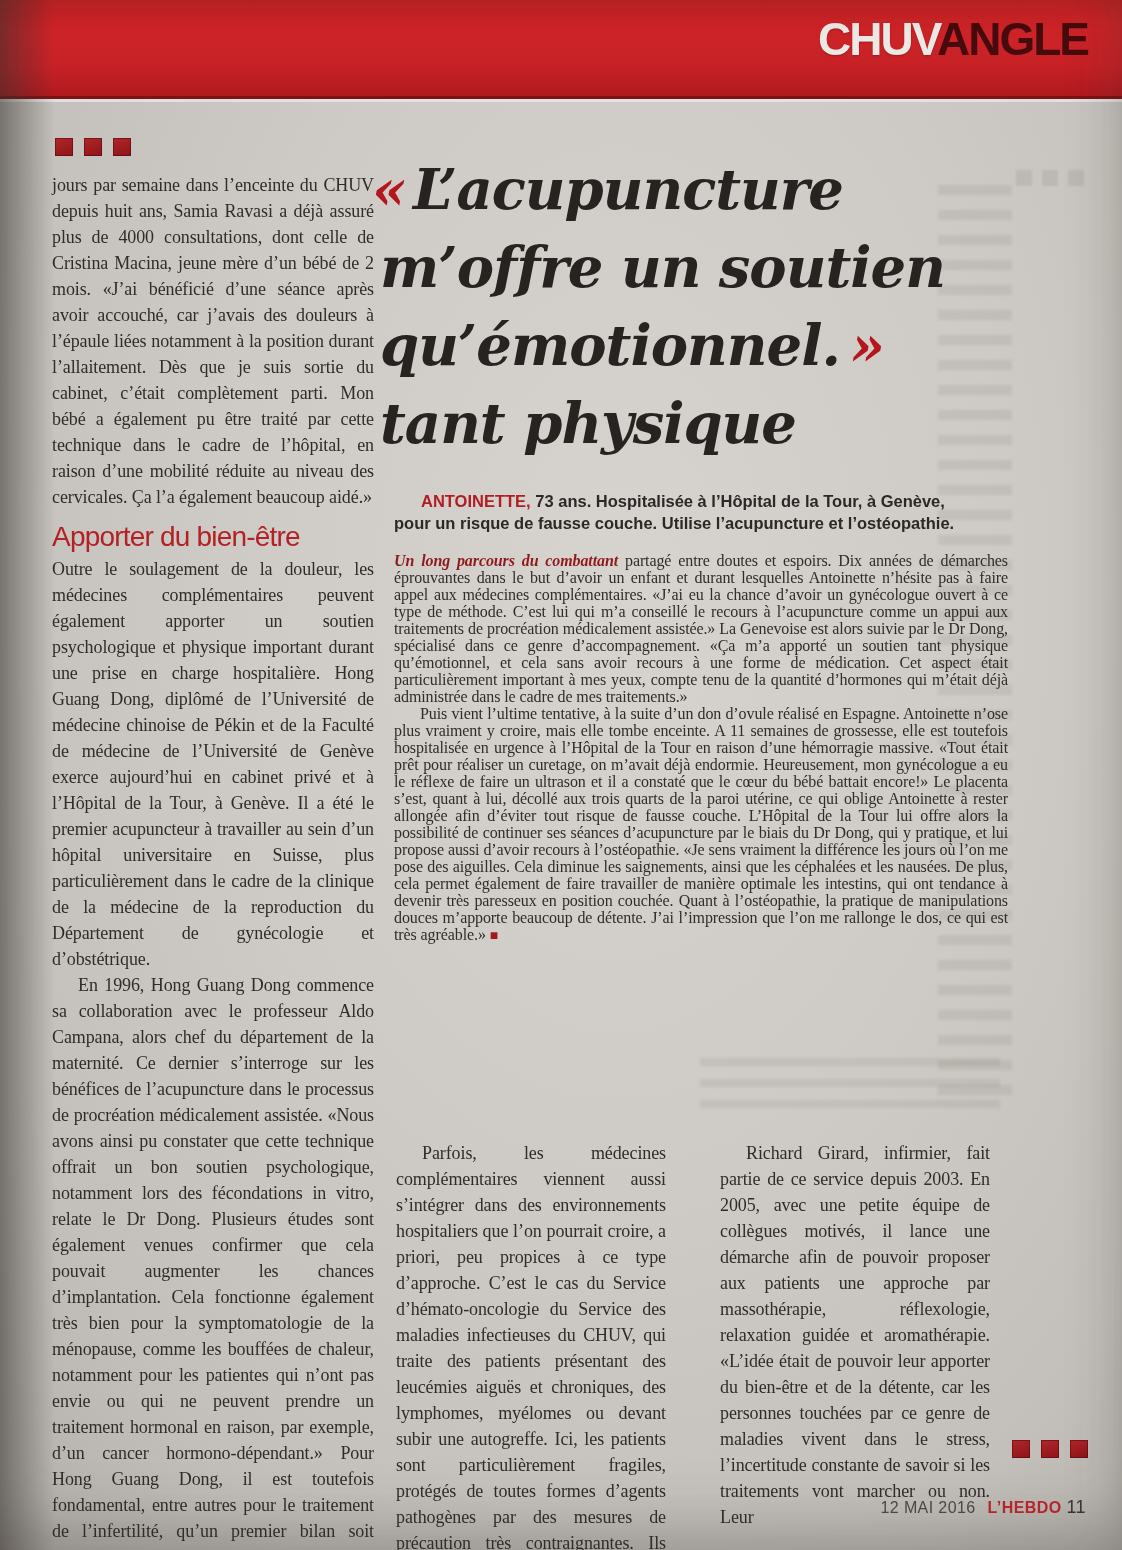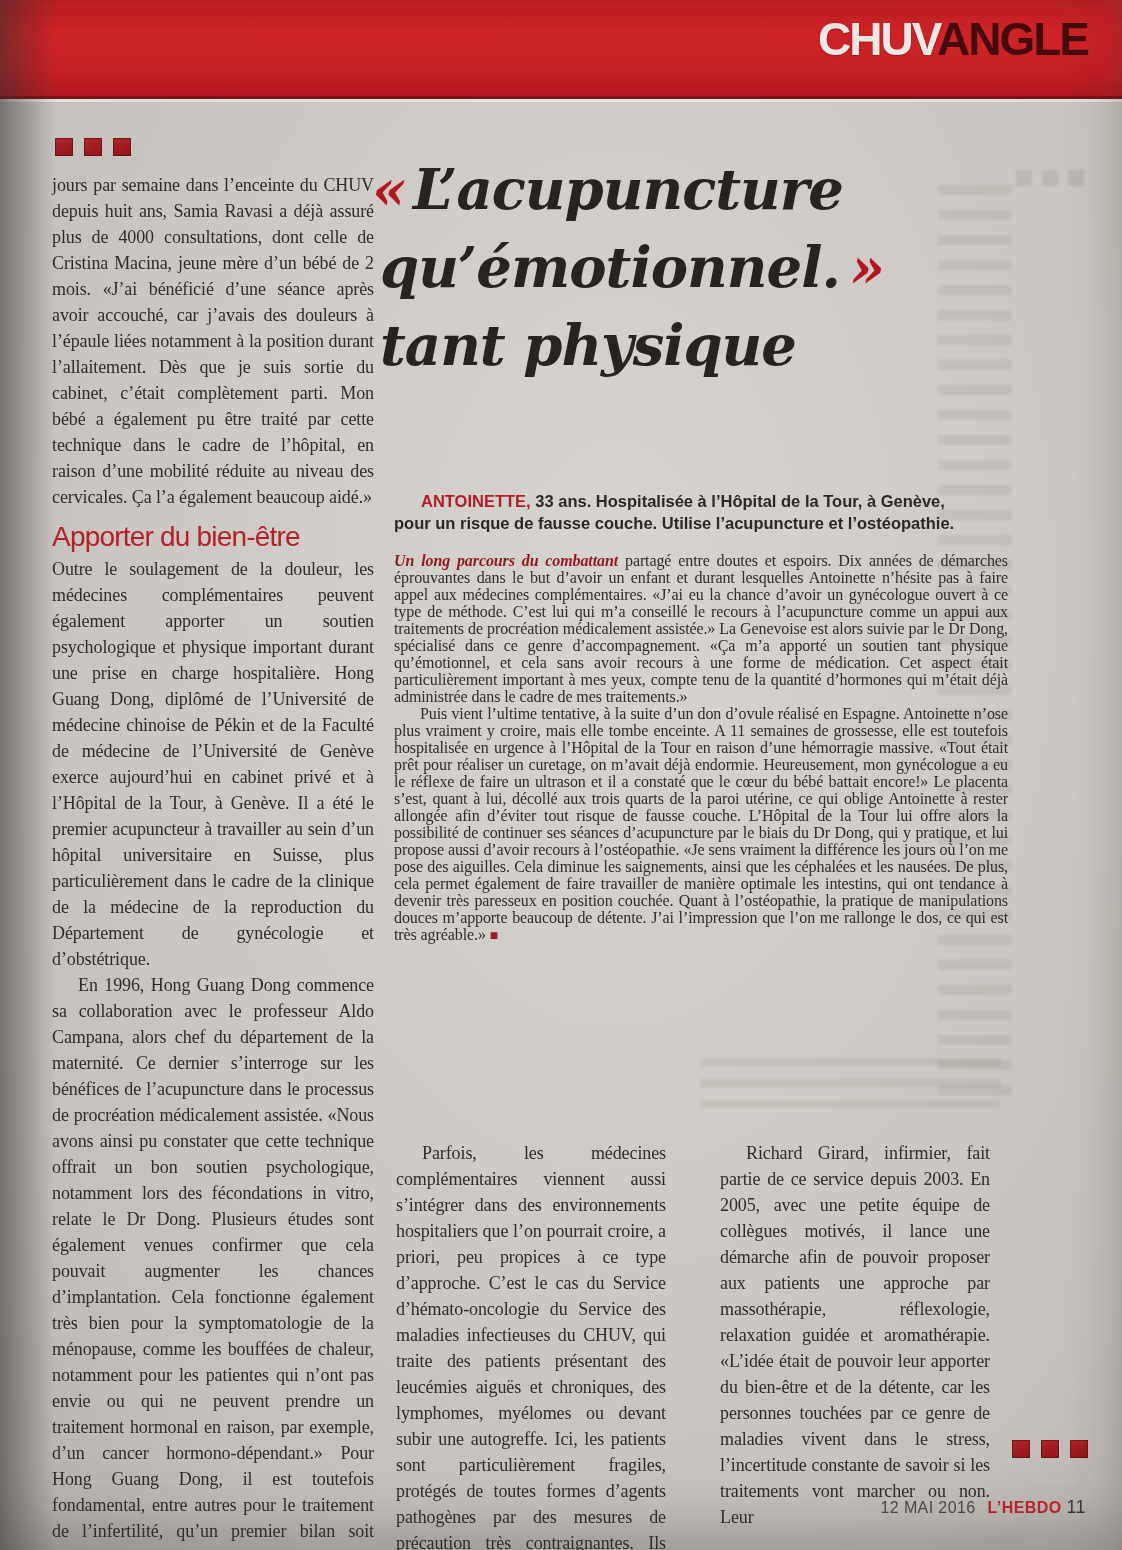--- a/index.html
+++ b/index.html
@@ -113,26 +113,27 @@
 
   <div class="leftcol">
     <p>jours par semaine dans l’enceinte du CHUV depuis huit ans, Samia Ravasi a déjà assuré plus de 4000 consultations, dont celle de Cristina Macina, jeune mère d’un bébé de 2 mois. «J’ai bénéficié d’une séance après avoir accouché, car j’avais des douleurs à l’épaule liées notamment à la position durant l’allaitement. Dès que je suis sortie du cabinet, c’était complètement parti. Mon bébé a également pu être traité par cette technique dans le cadre de l’hôpital, en raison d’une mobilité réduite au niveau des cervicales. Ça l’a également beaucoup aidé.»</p>
     <h2>Apporter du bien-être</h2>
     <p>Outre le soulagement de la douleur, les médecines complémentaires peuvent également apporter un soutien psychologique et physique important durant une prise en charge hospitalière. Hong Guang Dong, diplômé de l’Université de médecine chinoise de Pékin et de la Faculté de médecine de l’Université de Genève exerce aujourd’hui en cabinet privé et à l’Hôpital de la Tour, à Genève. Il a été le premier acupuncteur à travailler au sein d’un hôpital universitaire en Suisse, plus particulièrement dans le cadre de la clinique de la médecine de la reproduction du Département de gynécologie et d’obstétrique.</p>
     <p class="p-indent">En 1996, Hong Guang Dong commence sa collaboration avec le professeur Aldo Campana, alors chef du département de la maternité. Ce dernier s’interroge sur les bénéfices de l’acupuncture dans le processus de procréation médicalement assistée. «Nous avons ainsi pu constater que cette technique offrait un bon soutien psychologique, notamment lors des fécondations in vitro, relate le Dr Dong. Plusieurs études sont également venues confirmer que cela pouvait augmenter les chances d’implantation. Cela fonctionne également très bien pour la symptomatologie de la ménopause, comme les bouffées de chaleur, notamment pour les patientes qui n’ont pas envie ou qui ne peuvent prendre un traitement hormonal en raison, par exemple, d’un cancer hormono-dépendant.» Pour Hong Guang Dong, il est toutefois fondamental, entre autres pour le traitement de l’infertilité, qu’un premier bilan soit d’abord posé par la médecine allopathique. «Il faut prendre les avantages des deux sciences, c’est ce qu’il y a de mieux pour le patient.»</p>
   </div>
 
   <div class="pullquote">
     <div class="pq-line"><span class="pq-mark">«</span><span>L’acupuncture</span></div>
+    <div class="pq-line pq-indent"><span>m’offre un soutien</span></div>
     <div class="pq-line pq-indent"><span>qu’émotionnel.</span><span class="pq-mark-close">»</span></div>
     <div class="pq-line pq-indent"><span>tant physique</span></div>
   </div>
 
   <div class="caption">
-    <span class="name">ANTOINETTE,</span><span> 33 ans. Hospitalisée à l’Hôpital de la Tour, à Genève, pour un risque de fausse couche. Utilise l’acupuncture et l’ostéopathie.</span>
+    <span class="name">ANTOINETTE,</span><span> 73 ans. Hospitalisée à l’Hôpital de la Tour, à Genève, pour un risque de fausse couche. Utilise l’acupuncture et l’ostéopathie.</span>
   </div>
 
   <div class="article">
     <p><span class="lead">Un long parcours du combattant</span><span> partagé entre doutes et espoirs. Dix années de démarches éprouvantes dans le but d’avoir un enfant et durant lesquelles Antoinette n’hésite pas à faire appel aux médecines complémentaires. «J’ai eu la chance d’avoir un gynécologue ouvert à ce type de méthode. C’est lui qui m’a conseillé le recours à l’acupuncture comme un appui aux traitements de procréation médicalement assistée.» La Genevoise est alors suivie par le Dr Dong, spécialisé dans ce genre d’accompagnement. «Ça m’a apporté un soutien tant physique qu’émotionnel, et cela sans avoir recours à une forme de médication. Cet aspect était particulièrement important à mes yeux, compte tenu de la quantité d’hormones qui m’était déjà administrée dans le cadre de mes traitements.»</span></p>
     <p class="p2"><span>Puis vient l’ultime tentative, à la suite d’un don d’ovule réalisé en Espagne. Antoinette n’ose plus vraiment y croire, mais elle tombe enceinte. A 11 semaines de grossesse, elle est toutefois hospitalisée en urgence à l’Hôpital de la Tour en raison d’une hémorragie massive. «Tout était prêt pour réaliser un curetage, on m’avait déjà endormie. Heureusement, mon gynécologue a eu le réflexe de faire un ultrason et il a constaté que le cœur du bébé battait encore!» Le placenta s’est, quant à lui, décollé aux trois quarts de la paroi utérine, ce qui oblige Antoinette à rester allongée afin d’éviter tout risque de fausse couche. L’Hôpital de la Tour lui offre alors la possibilité de continuer ses séances d’acupuncture par le biais du Dr Dong, qui y pratique, et lui propose aussi d’avoir recours à l’ostéopathie. «Je sens vraiment la différence les jours où l’on me pose des aiguilles. Cela diminue les saignements, ainsi que les céphalées et les nausées. De plus, cela permet également de faire travailler de manière optimale les intestins, qui ont tendance à devenir très paresseux en position couchée. Quant à l’ostéopathie, la pratique de manipulations douces m’apporte beaucoup de détente. J’ai l’impression que l’on me rallonge le dos, ce qui est très agréable.» </span><span class="endmark">■</span></p>
   </div>
 
   <div class="bottomcols">
     <div class="bcol">
       <p class="p-indent">Parfois, les médecines complémentaires viennent aussi s’intégrer dans des environnements hospitaliers que l’on pourrait croire, a priori, peu propices à ce type d’approche. C’est le cas du Service d’hémato-oncologie du Service des maladies infectieuses du CHUV, qui traite des patients présentant des leucémies aiguës et chroniques, des lymphomes, myélomes ou devant subir une autogreffe. Ici, les patients sont particulièrement fragiles, protégés de toutes formes d’agents pathogènes par des mesures de précaution très contraignantes. Ils n’en restent pas moins en attente de méthodes qui pourraient</p>

